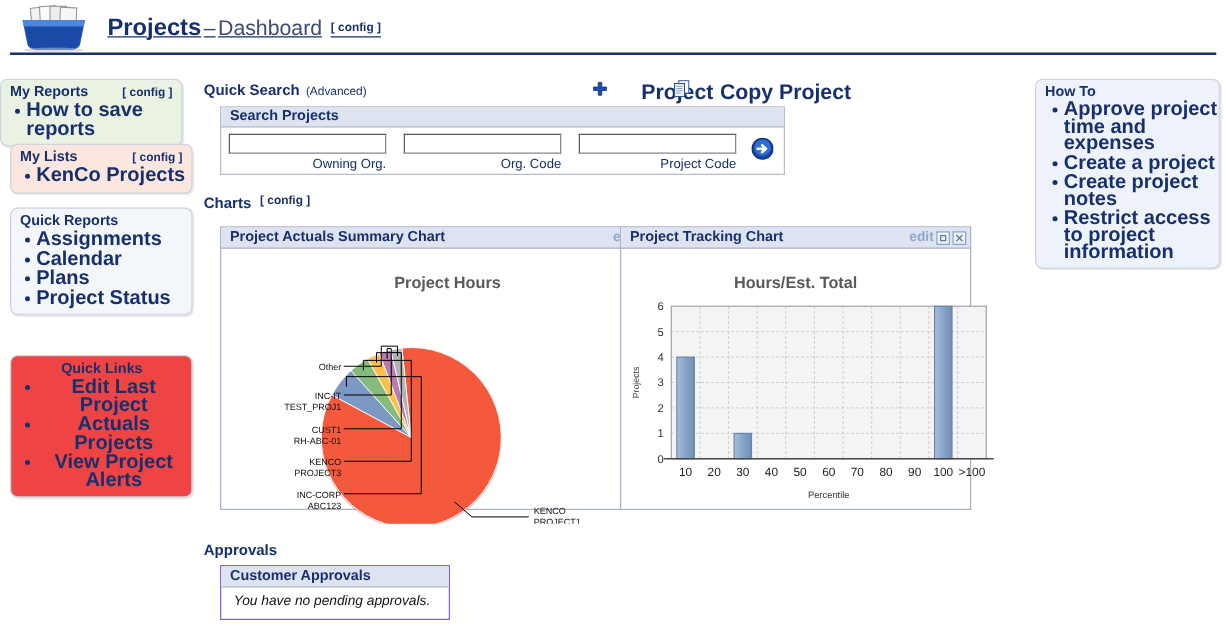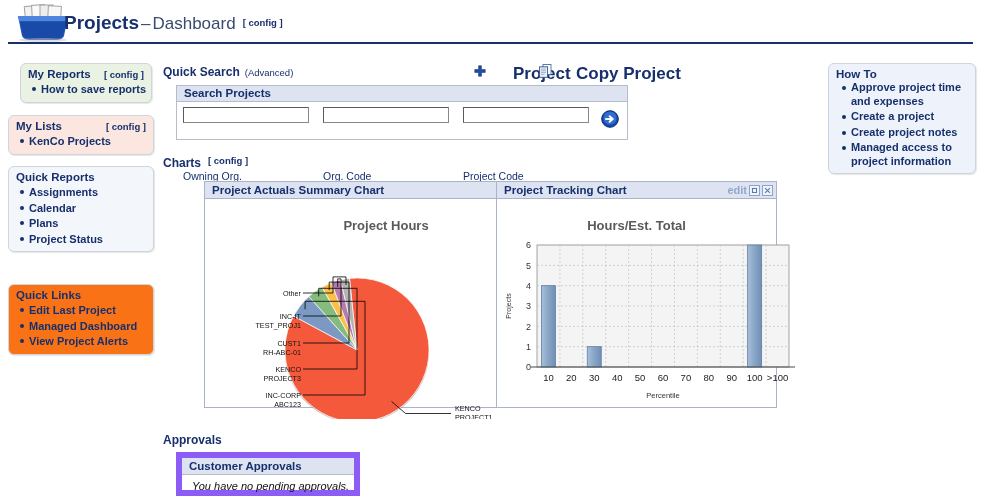--- a/index.html
+++ b/index.html
@@ -29,22 +29,23 @@
     width: 965px; height: 2px;
     background: #17306d;
   }
   #logo-icon {
     position: absolute;
     left: 12px; top: 2px;
     width: 62px; height: 40px;
   }
   #page-title-wrap {
     position: absolute;
-    left: 64px; top: 12px;
+    left: 86px; top: 12px;
     white-space: nowrap;
+    text-decoration: underline;
   }
   .title-main {
     font-size: 19px;
     font-weight: bold;
     color: #17306d;
     letter-spacing: 0px;
   }
   .title-sep {
     font-size: 17px;
     color: #3a4a70;
@@ -86,42 +87,42 @@
     margin-left: 0;
     vertical-align: 0;
   }
   .panel ul {
     list-style: none;
     margin: 0 0 5px 0;
     padding: 0 0 0 20px;
   }
   .panel li {
     position: relative;
-    font-size: 11px;
+    font-size: 16px;
     line-height: 14.5px;
     padding: 0 0 0 0;
     margin: 0 0 1px 0;
   }
   .panel li::before {
     content: "";
     position: absolute;
     left: -9px; top: 5px;
     width: 4px; height: 4px;
     border-radius: 50%;
     background: #17306d;
   }
   .panel li a {
     color: #17306d;
     font-weight: bold;
     text-decoration: none;
   }
-  #panel-my-reports { left: 20px; top: 63px; width: 132px; background: #e9f2e3; }
+  #panel-my-reports { left: 0; top: 63px; width: 146px; background: #e9f2e3; }
   #panel-my-lists   { left: 8px; top: 115px; width: 146px; background: #fbe6e0; }
   #panel-quick-reports { left: 8px; top: 166px; width: 146px; background: #f3f6fb; }
-  #panel-quick-links   { left: 8px; top: 284px; width: 146px; background: #f97316; }
+  #panel-quick-links   { left: 8px; top: 284px; width: 146px; background: #ef4444; text-align: center; }
   #panel-how-to {
     left: 828px; top: 63px; width: 148px;
     background: #eef2fa;
   }
   #panel-how-to .panel-head { padding-bottom: 1px; }
   #panel-how-to ul { padding-left: 22px; }
   #panel-how-to li { line-height: 13.5px; margin-bottom: 2px; }
 
   
   .section-label {
@@ -192,46 +193,45 @@
     border-top-color: #5b5b5b;
     border-left-color: #5b5b5b;
     box-sizing: border-box;
     font-family: "Liberation Sans", sans-serif;
     font-size: 11px;
     padding: 0 2px;
     background: #ffffff;
   }
   .search-field-group span {
     display: block;
-    text-align: left;
+    text-align: right;
     font-size: 10.5px;
     color: #17306d;
     padding-top: 2px;
     white-space: nowrap;
-    margin-top: 45px;
   }
   #sfg-0 { left: 6px; }
   #sfg-1 { left: 146px; }
   #sfg-2 { left: 286px; }
   #search-go {
     position: absolute;
     left: 424px; top: 24px;
     width: 18px; height: 18px;
     cursor: pointer;
   }
 
   
   #charts-label { left: 163px; top: 155px; }
   .chart-panel {
     position: absolute;
     border: 1px solid #a9b4ca;
     box-sizing: border-box;
     background: #ffffff;
   }
-  #chart-panel-0 { left: 176px; top: 181px; width: 364px; height: 227px; margin-left: 28px; }
+  #chart-panel-0 { left: 176px; top: 181px; width: 364px; height: 227px; }
   #chart-panel-1 { left: 496px; top: 181px; width: 281px; height: 227px; }
   .chart-head {
     position: relative;
     height: 17px;
     background: #dde3f0;
     border-bottom: 1px solid #a9b4ca;
     font-size: 11.5px;
     font-weight: bold;
     color: #17306d;
     padding: 2px 0 0 7px;
@@ -290,21 +290,21 @@
     width: 100%;
     height: 186px;
   }
 
   
   #approvals-label { left: 163px; top: 433px; }
   #approvals-box {
     position: absolute;
     left: 176px; top: 452px;
     width: 184px; height: 44px;
-    border: 6px solid #8b5cf6;
+    border: 1px solid #8b5cf6;
     box-sizing: border-box;
     background: #ffffff;
   }
   #approvals-head {
     height: 17px;
     background: #dde3f0;
     border-bottom: 1px solid #b6bdc9;
     font-size: 11.5px;
     font-weight: bold;
     color: #17306d;
@@ -376,34 +376,34 @@
     <li><a href="#">Project Status</a></li>
   </ul>
 </div>
 
 <div class="panel" id="panel-quick-links">
   <div class="panel-head">
     <span>Quick Links</span>
   </div>
   <ul>
     <li><a href="#">Edit Last Project</a></li>
-    <li><a href="#">Managed Dashboard</a></li>
+    <li><a href="#">Actuals Projects</a></li>
     <li><a href="#">View Project Alerts</a></li>
   </ul>
 </div>
 
 <div class="panel" id="panel-how-to">
   <div class="panel-head">
     <span>How To</span>
   </div>
   <ul>
     <li><a href="#">Approve project time and expenses</a></li>
     <li><a href="#">Create a project</a></li>
     <li><a href="#">Create project notes</a></li>
-    <li><a href="#">Managed access to project information</a></li>
+    <li><a href="#">Restrict access to project information</a></li>
   </ul>
 </div>
 
 <div class="section-label" id="quick-search-label">
   <span>Quick Search</span><a href="#" id="advanced-link">(Advanced)</a>
 </div>
 
 <div id="plus-icon">
   <svg viewBox="0 0 12 12" width="12" height="12">
     <path d="M4.6 0.8 H7.4 V4.6 H11.2 V7.4 H7.4 V11.2 H4.6 V7.4 H0.8 V4.6 H4.6 Z" fill="#1f4ea8" stroke="#12306c" stroke-width="0.6"></path>

